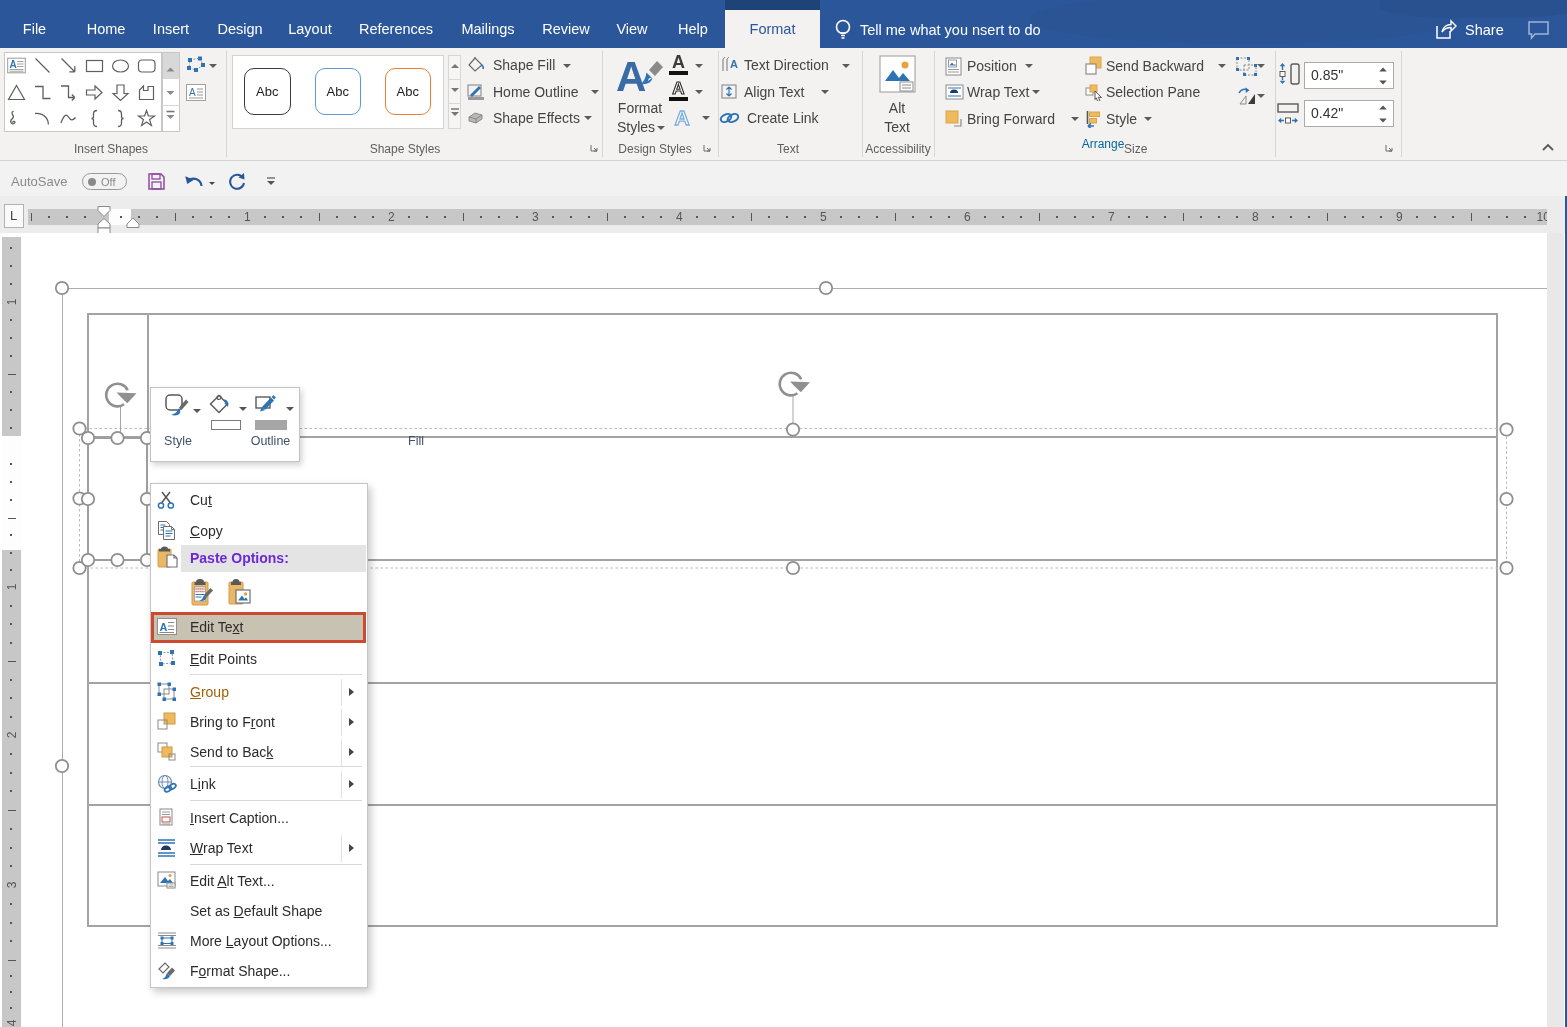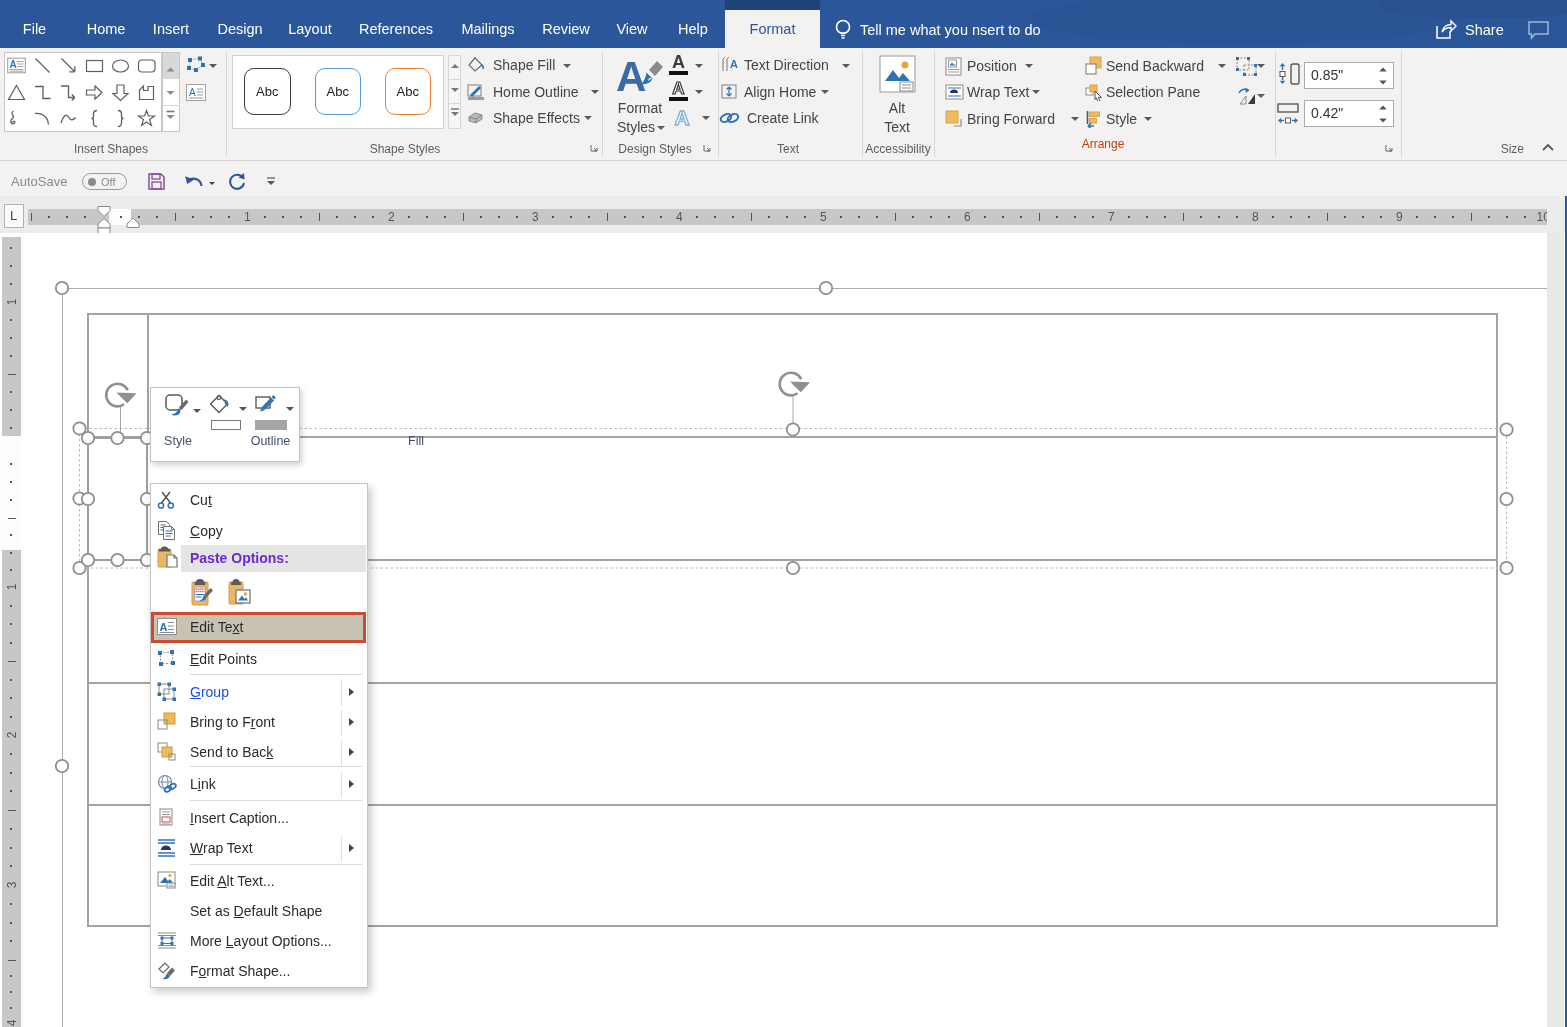--- a/index.html
+++ b/index.html
@@ -39,22 +39,22 @@
 <div style="position:absolute;left:717.5px;top:51px;width:1px;height:106px;background:#d8d6d4;"></div>
 <div style="position:absolute;left:862px;top:51px;width:1px;height:106px;background:#d8d6d4;"></div>
 <div style="position:absolute;left:934px;top:51px;width:1px;height:106px;background:#d8d6d4;"></div>
 <div style="position:absolute;left:1275px;top:51px;width:1px;height:106px;background:#d8d6d4;"></div>
 <div style="position:absolute;left:1401px;top:51px;width:1px;height:106px;background:#d8d6d4;"></div>
 <div style="position:absolute;left:-89px;top:139px;width:400px;height:20px;line-height:20px;text-align:center;font-size:12px;color:#5f5e5c;font-weight:400;">Insert Shapes</div>
 <div style="position:absolute;left:205px;top:139px;width:400px;height:20px;line-height:20px;text-align:center;font-size:12px;color:#5f5e5c;font-weight:400;">Shape Styles</div>
 <div style="position:absolute;left:455px;top:139px;width:400px;height:20px;line-height:20px;text-align:center;font-size:12px;color:#5f5e5c;font-weight:400;">Design Styles</div>
 <div style="position:absolute;left:588px;top:139px;width:400px;height:20px;line-height:20px;text-align:center;font-size:12px;color:#5f5e5c;font-weight:400;">Text</div>
 <div style="position:absolute;left:698px;top:139px;width:400px;height:20px;line-height:20px;text-align:center;font-size:12px;color:#5f5e5c;font-weight:400;">Accessibility</div>
-<div style="position:absolute;left:903px;top:134px;width:400px;height:20px;line-height:20px;text-align:center;font-size:12px;color:#c2410c;font-weight:400;">Arrange</div>
-<div style="position:absolute;left:1124px;top:139px;width:400px;height:20px;line-height:20px;text-align:right;font-size:12px;color:#5f5e5c;font-weight:400;">Size</div>
+<div style="position:absolute;left:903px;top:134px;width:400px;height:20px;line-height:20px;text-align:center;font-size:12px;color:#0369a1;font-weight:400;">Arrange</div>
+<div style="position:absolute;left:1124px;top:139px;width:400px;height:20px;line-height:20px;text-align:left;font-size:12px;color:#5f5e5c;font-weight:400;">Size</div>
 <svg style="position:absolute;left:590px;top:144px;" width="9" height="9" viewBox="0 0 9 9">
     <path d="M1 1 v6 h6 M4 4 l3 3 M7 4 v3 h-3" stroke="#6a6a6a" stroke-width="1" fill="none"></path>
   </svg>
 <svg style="position:absolute;left:703px;top:144px;" width="9" height="9" viewBox="0 0 9 9">
     <path d="M1 1 v6 h6 M4 4 l3 3 M7 4 v3 h-3" stroke="#6a6a6a" stroke-width="1" fill="none"></path>
   </svg>
 <svg style="position:absolute;left:1385px;top:144px;" width="9" height="9" viewBox="0 0 9 9">
     <path d="M1 1 v6 h6 M4 4 l3 3 M7 4 v3 h-3" stroke="#6a6a6a" stroke-width="1" fill="none"></path>
   </svg>
 <svg style="position:absolute;left:1541px;top:142px;" width="14" height="11" viewBox="0 0 14 11">
@@ -208,21 +208,21 @@
     <path d="M3 3 v12 M7 3 v12" stroke="#8a8a8a" stroke-width="1.2"></path>
     <path d="M3 3 l2 -2 M7 3 l2 -2" stroke="#8a8a8a"></path>
     <text x="10" y="12" font-size="11" fill="#2e74b5" font-family="Liberation Sans" font-weight="bold">A</text>
   </svg>
 <div style="position:absolute;left:744px;top:55px;height:20px;line-height:20px;white-space:nowrap;font-size:14px;color:#444;font-weight:400;">Text Direction</div>
 <div style="position:absolute;left:842px;top:64.0px;width:0;height:0;border-left:4px solid transparent;border-right:4px solid transparent;border-top:4px solid #5a5a5a;"></div>
 <svg style="position:absolute;left:720px;top:83px;" width="20" height="17" viewBox="0 0 20 17">
     <rect x="2" y="2" width="14" height="13" fill="none" stroke="#8a8a8a" stroke-width="1.1"></rect>
     <path d="M9 4 v9 M9 4 l-2.5 2.5 M9 4 l2.5 2.5 M9 13 l-2.5 -2.5 M9 13 l2.5 -2.5" stroke="#2e74b5" stroke-width="1.2" fill="none"></path>
   </svg>
-<div style="position:absolute;left:744px;top:82px;height:20px;line-height:20px;white-space:nowrap;font-size:14px;color:#444;font-weight:400;">Align Home</div>
+<div style="position:absolute;left:744px;top:82px;height:20px;line-height:20px;white-space:nowrap;font-size:14px;color:#444;font-weight:400;">Align Text</div>
 <div style="position:absolute;left:821px;top:90.0px;width:0;height:0;border-left:4px solid transparent;border-right:4px solid transparent;border-top:4px solid #5a5a5a;"></div>
 <svg style="position:absolute;left:718px;top:110px;" width="24" height="16" viewBox="0 0 24 16">
     <g fill="none" stroke="#2e74b5" stroke-width="2">
       <ellipse cx="8" cy="8" rx="5.5" ry="3.5" transform="rotate(-25 8 8)"></ellipse>
       <ellipse cx="15" cy="8" rx="5.5" ry="3.5" transform="rotate(-25 15 8)"></ellipse>
     </g>
   </svg>
 <div style="position:absolute;left:747px;top:108px;height:20px;line-height:20px;white-space:nowrap;font-size:14px;color:#444;font-weight:400;">Create Link</div>
 <svg style="position:absolute;left:879px;top:55px;" width="38" height="42" viewBox="0 0 38 42">
     <rect x="1" y="1" width="35" height="36" fill="#fff" stroke="#9a9a9a"></rect>
@@ -613,21 +613,21 @@
     <rect x="7" y="7" width="10" height="10" fill="none" stroke="#8a8a8a"></rect>
     <g fill="#2e74b5">
       <rect x="0.5" y="0.5" width="3.5" height="3.5"></rect>
       <rect x="10.5" y="0.5" width="3.5" height="3.5"></rect>
       <rect x="0.5" y="10.5" width="3.5" height="3.5"></rect>
       <rect x="15.5" y="5.5" width="3.5" height="3.5"></rect>
       <rect x="5.5" y="15.5" width="3.5" height="3.5"></rect>
       <rect x="15.5" y="15.5" width="3.5" height="3.5"></rect>
     </g>
   </svg>
-<div style="position:absolute;left:190px;top:680.5px;height:22px;line-height:22px;white-space:nowrap;font-size:14px;color:#1d4ed8;"><u>G</u>roup</div>
+<div style="position:absolute;left:190px;top:680.5px;height:22px;line-height:22px;white-space:nowrap;font-size:14px;color:#a16207;"><u>G</u>roup</div>
 <svg style="position:absolute;left:348px;top:686.5px;" width="7" height="10" viewBox="0 0 7 10">
     <path d="M1 1 L6 5 L1 9 Z" fill="#444"></path>
   </svg>
 <div style="position:absolute;left:341px;top:678.5px;width:1px;height:27px;background:#e2e2e2;"></div>
 <svg style="position:absolute;left:157px;top:712px;" width="20" height="19" viewBox="0 0 20 19">
     <rect x="7" y="1" width="11" height="11" fill="#efb95c" stroke="#c99b43"></rect>
     <rect x="1" y="8" width="9" height="9" fill="none" stroke="#8a8a8a"></rect>
   </svg>
 <div style="position:absolute;left:190px;top:710.5px;height:22px;line-height:22px;white-space:nowrap;font-size:14px;color:#2b2b2b;">Bring to F<u>r</u>ont</div>
 <svg style="position:absolute;left:348px;top:716.5px;" width="7" height="10" viewBox="0 0 7 10">

